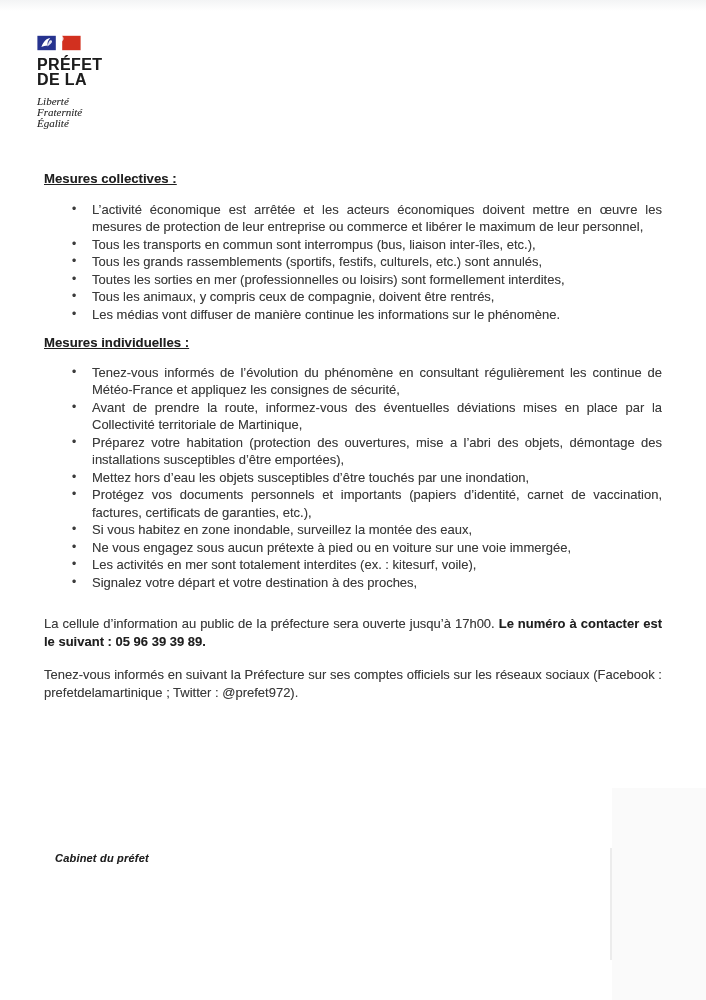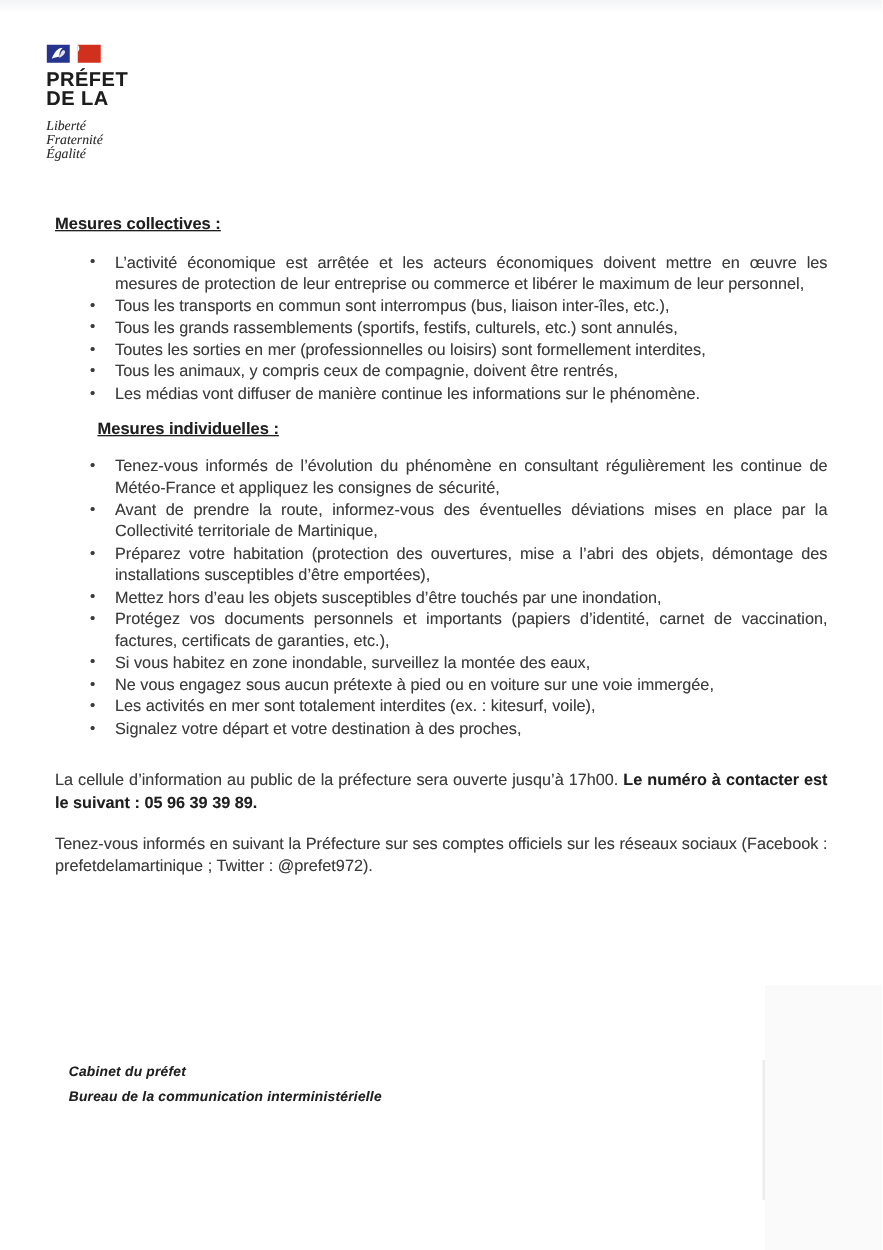--- a/index.html
+++ b/index.html
@@ -33,21 +33,21 @@
   }
   
   main{padding:0 44px;font-size:13px;line-height:17.5px;}
   .section-title{
     margin:0;
     font-size:13.2px;font-weight:bold;
     color:#1f1f1f;
     text-decoration:underline;
   }
   #sec-collectives .section-title{margin-top:41px;margin-bottom:13px;}
-  #sec-individuelles .section-title{margin-top:11px;margin-bottom:12px;margin-left:34px;}
+  #sec-individuelles .section-title{margin-top:11px;margin-bottom:12px;}
   ul.bullets{list-style:none;margin:0;padding:0 0 0 25px;}
   ul.bullets li{
     position:relative;
     padding-left:23px;
     text-align:justify;
   }
   ul.bullets li::before{
     content:"\2022";
     position:absolute;left:3px;top:0;
     font-size:12px;
@@ -156,19 +156,18 @@
     </p>
 
     <p class="para para-social">
       <span>Tenez-vous informés en suivant la Préfecture sur ses comptes officiels sur les réseaux sociaux (Facebook : prefetdelamartinique ; Twitter : @prefet972).</span>
     </p>
 
   </main>
 
   <footer class="sig-footer">
     <div>Cabinet du préfet</div>
-    <div>Bureau de la communication interministérielle</div>
   </footer>
 
   <div class="scan-band"></div>
   <div class="scan-line"></div>
 
 </div>
 
 </body></html>

